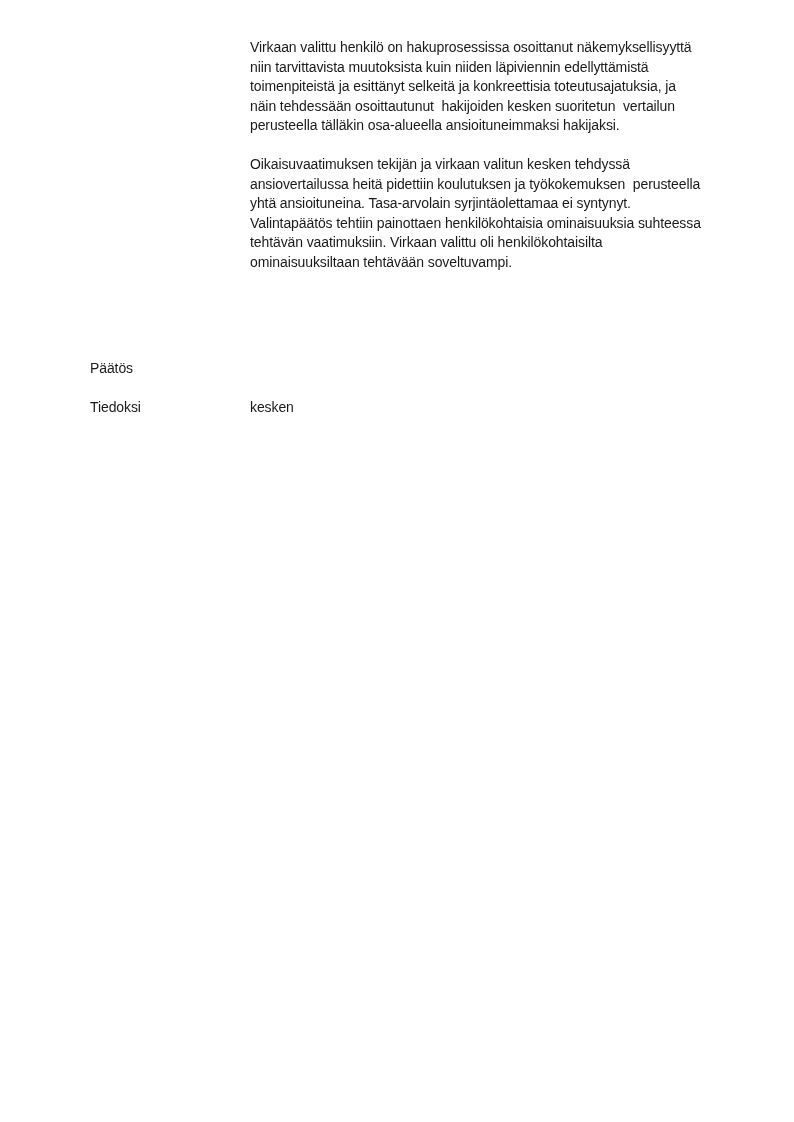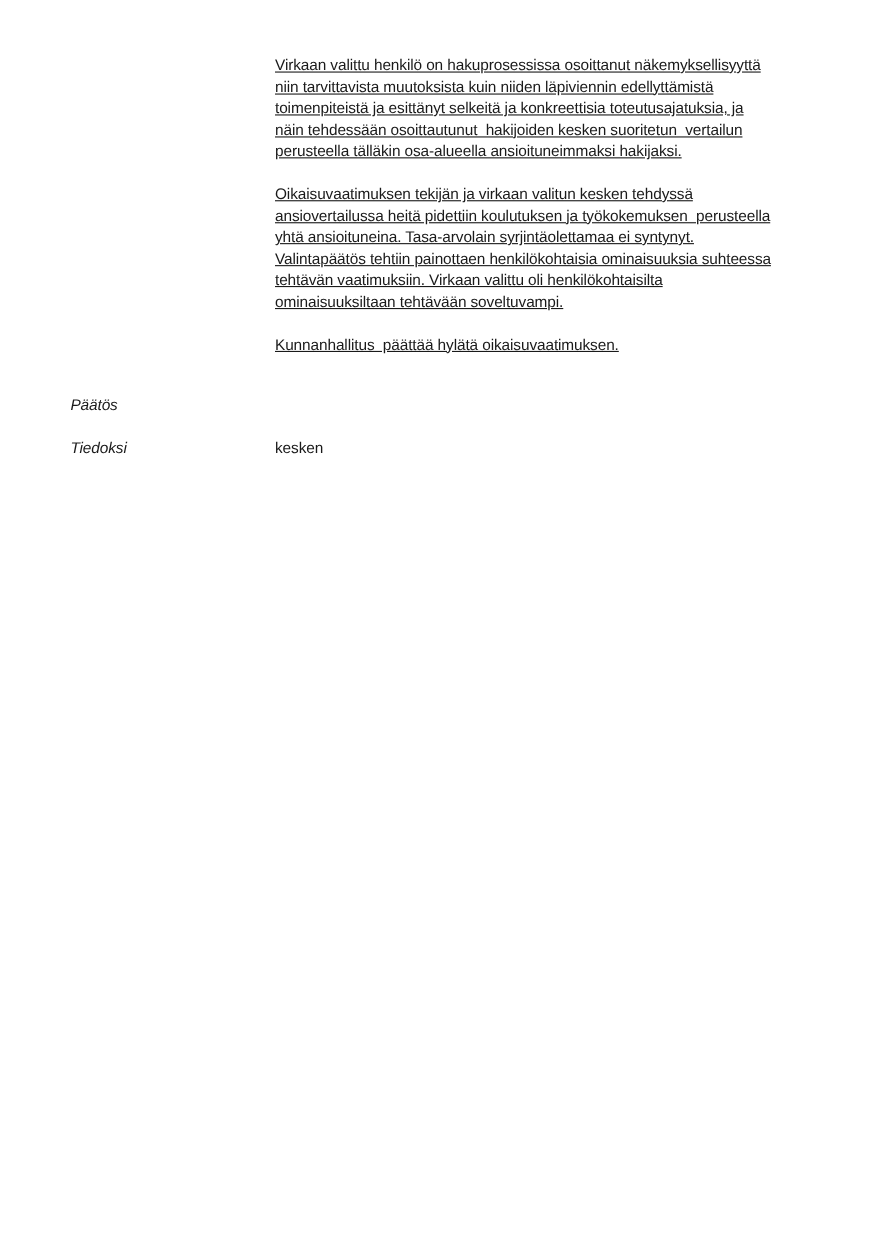--- a/index.html
+++ b/index.html
@@ -13,38 +13,36 @@
     height: 1122px;
     margin: 0 auto;
     background: #ffffff;
     overflow: hidden;
     font-family: "Liberation Sans", sans-serif;
     color: #1a1a1a;
   }
   .body-text {
     position: absolute;
     left: 250px;
-    top: 50px;
+    top: 38px;
     width: 505px;
     font-size: 14px;
     line-height: 19.5px;
     letter-spacing: -0.1px;
-    text-decoration: underline;
   }
   .body-text .para {
     margin: 0 0 19.5px 0;
     white-space: pre-wrap;
   }
   .field-label {
     position: absolute;
-    left: 64px;
+    left: 90px;
     font-size: 14px;
     line-height: 19.5px;
     letter-spacing: -0.1px;
-    font-style: italic;
   }
   .field-value {
     position: absolute;
     left: 250px;
     font-size: 14px;
     line-height: 19.5px;
     letter-spacing: -0.1px;
   }
   .paatos-row  { top: 359px; }
   .tiedoksi-row { top: 398px; }
@@ -59,21 +57,20 @@
 niin tarvittavista muutoksista kuin niiden läpiviennin edellyttämistä
 toimenpiteistä ja esittänyt selkeitä ja konkreettisia toteutusajatuksia, ja
 näin tehdessään osoittautunut  hakijoiden kesken suoritetun  vertailun
 perusteella tälläkin osa-alueella ansioituneimmaksi hakijaksi.</div>
     <div class="para">Oikaisuvaatimuksen tekijän ja virkaan valitun kesken tehdyssä
 ansiovertailussa heitä pidettiin koulutuksen ja työkokemuksen  perusteella
 yhtä ansioituneina. Tasa-arvolain syrjintäolettamaa ei syntynyt.
 Valintapäätös tehtiin painottaen henkilökohtaisia ominaisuuksia suhteessa
 tehtävän vaatimuksiin. Virkaan valittu oli henkilökohtaisilta
 ominaisuuksiltaan tehtävään soveltuvampi.</div>
-    <div class="para">Kunnanhallitus  päättää hylätä oikaisuvaatimuksen.</div>
   </div>
 
   <div class="field-label paatos-row">Päätös</div>
 
   <div class="field-label tiedoksi-row">Tiedoksi</div>
 
   <div class="field-value tiedoksi-row">kesken</div>
 
 </div>
 

